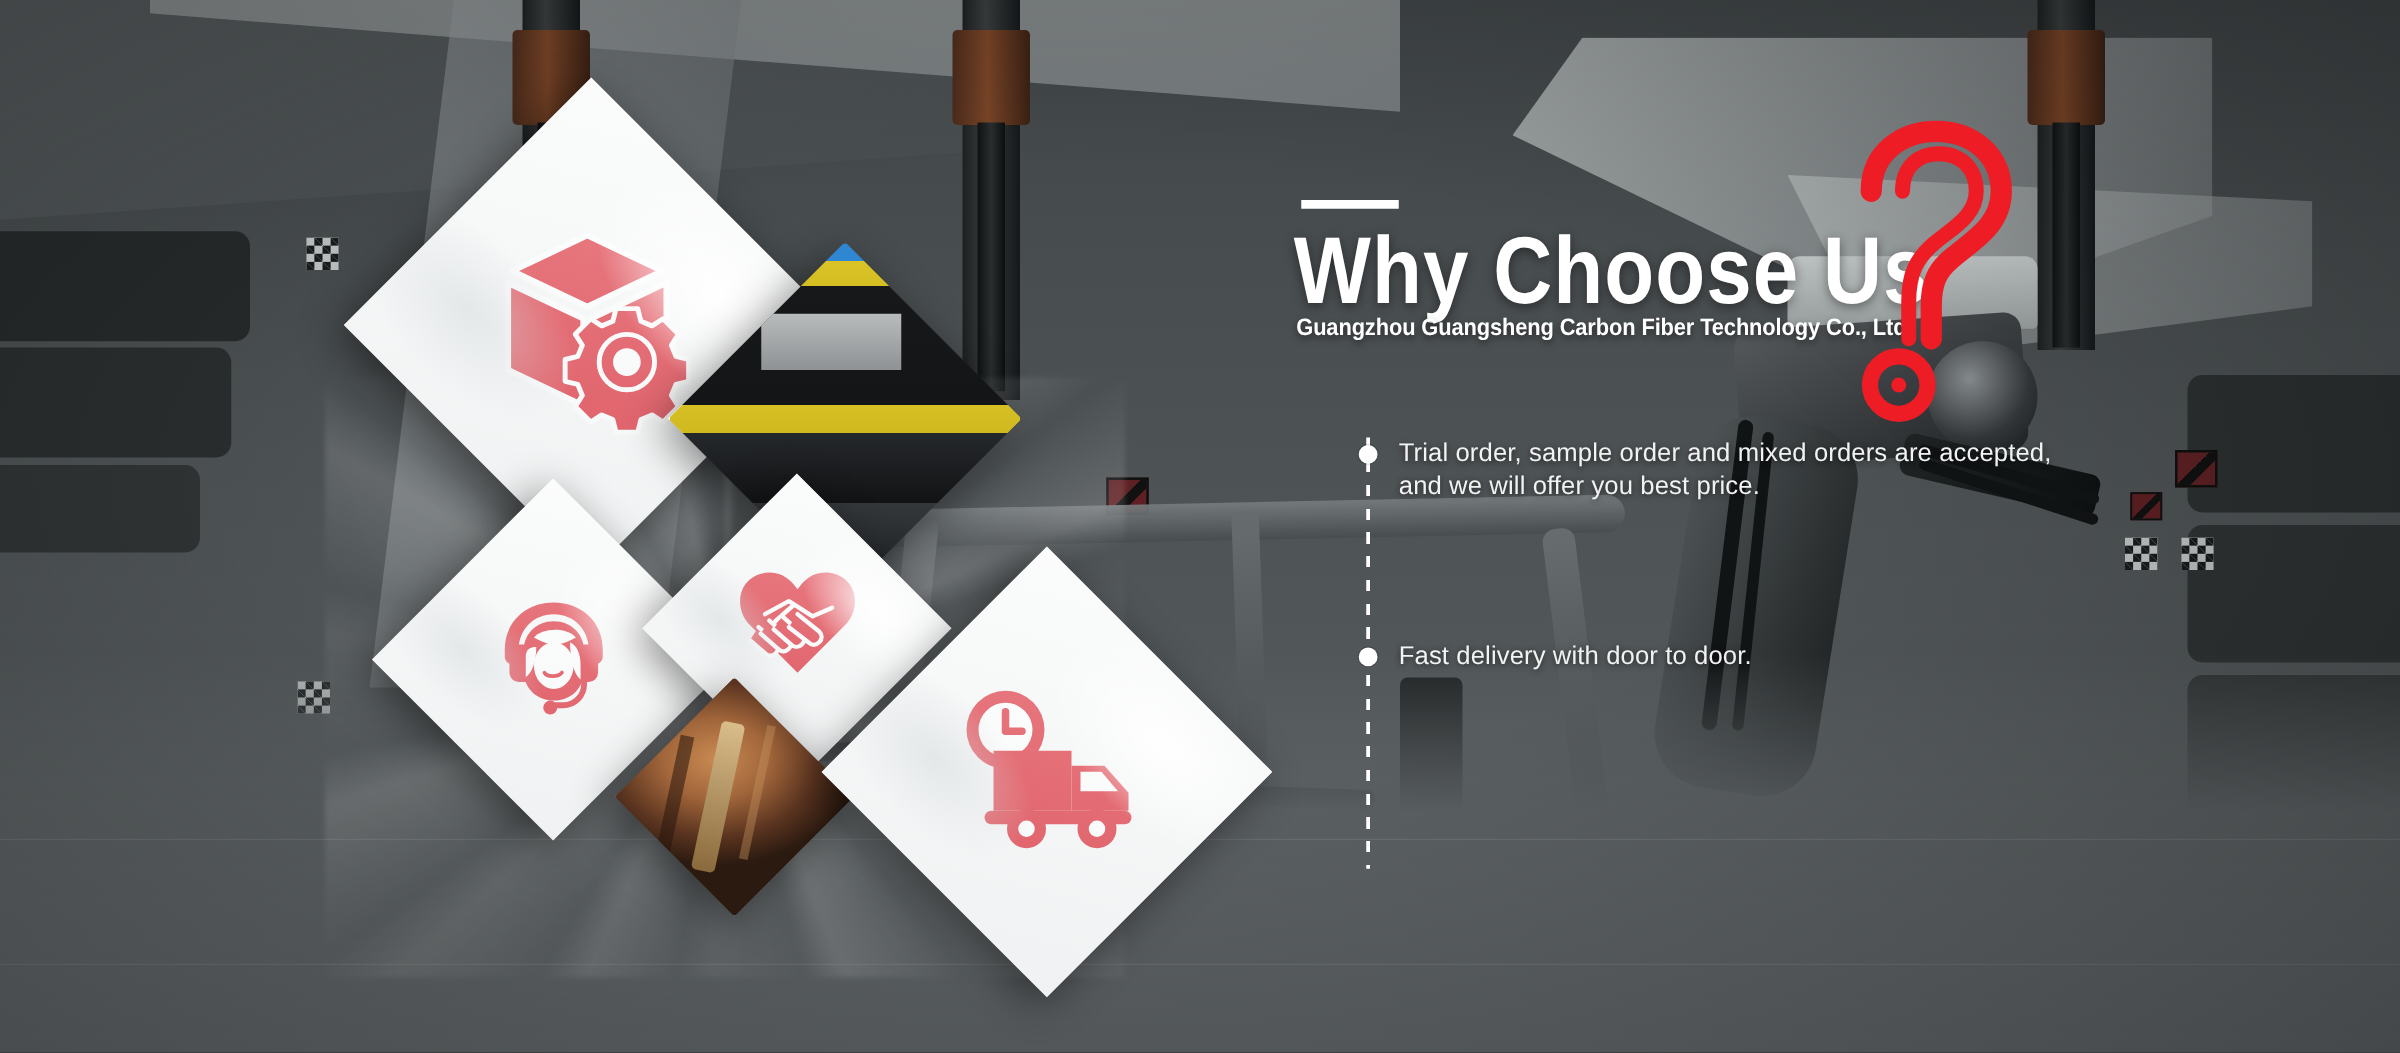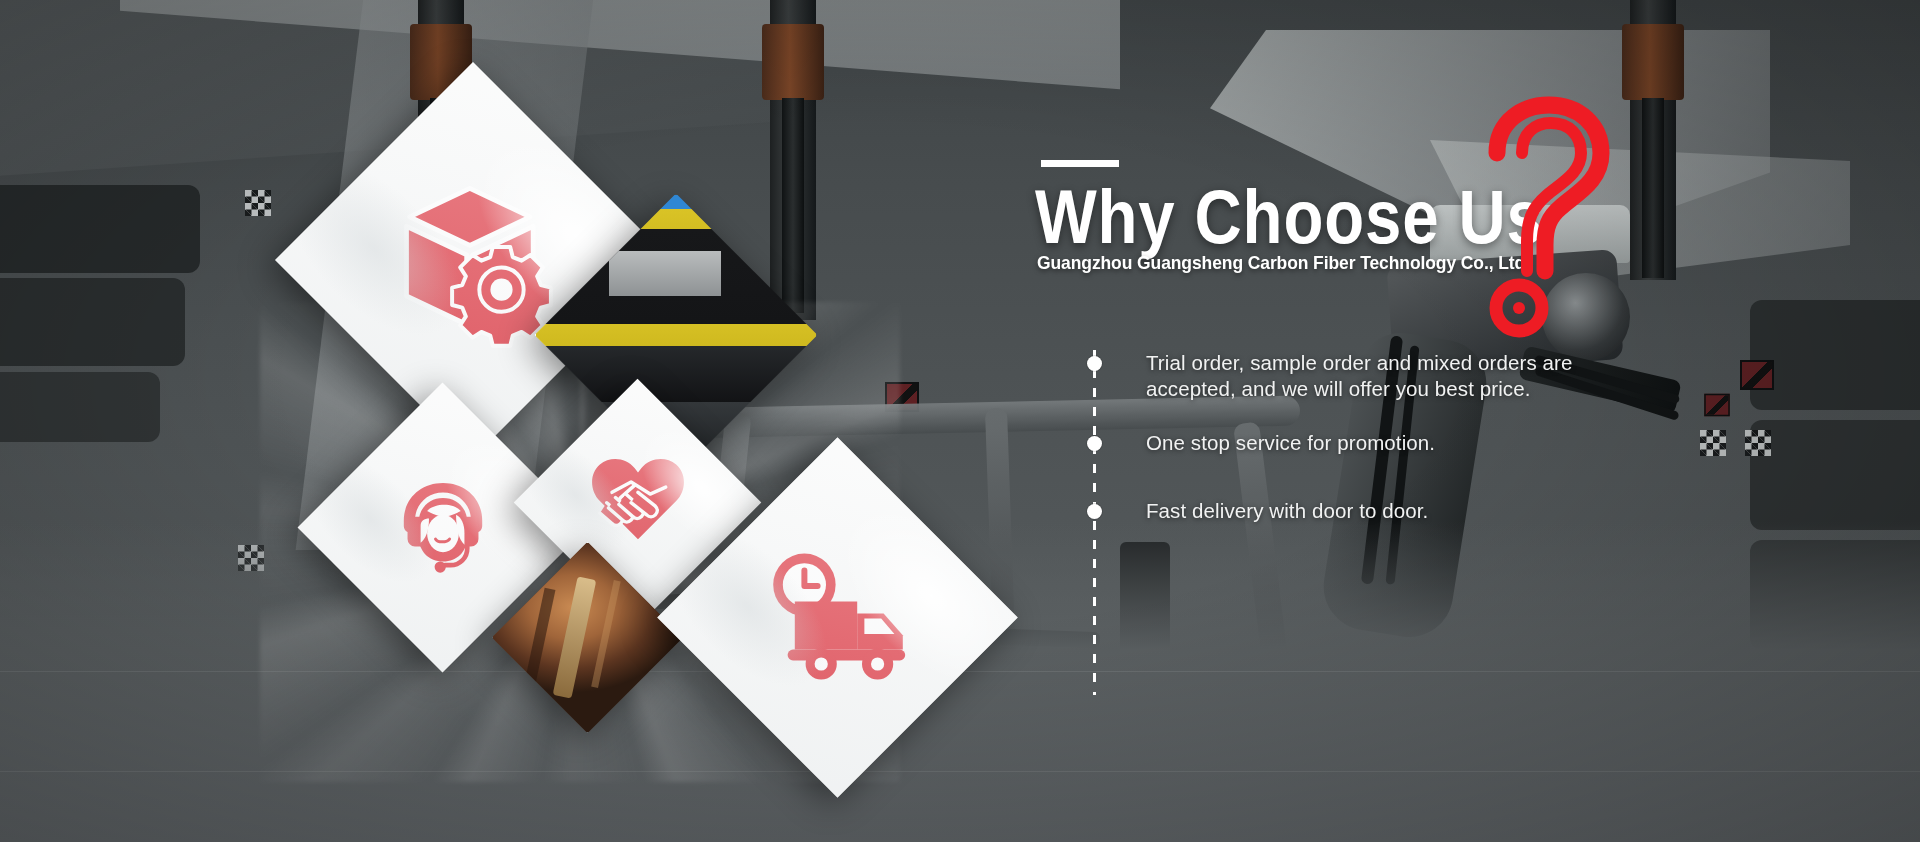--- a/index.html
+++ b/index.html
@@ -321,25 +321,24 @@
     width:15px; height:15px; border-radius:50%;
     background:#fff; margin-left:24px; margin-top:6px;
     box-shadow:0 0 0 1px rgba(0,0,0,.12);
   }
   .bullet .txt{
     color:#f1f2f2;
     font-size:20.5px;
     line-height:1.28;
     letter-spacing:.1px;
     text-shadow:0 1px 5px rgba(0,0,0,.6);
-    margin-left:27px;
   }
   #bullet-0{ top:0px; }
   #bullet-1{ top:80px; }
-  #bullet-2{ top:148px; }
+  #bullet-2{ top:162px; }
   #bullet-3{ top:244px; }
 </style>
 </head>
 <body>
 
 <div class="banner">
 
   <div class="bg">
     <div class="bg-base"></div>
     <div class="ceil-a"></div>
@@ -530,24 +529,20 @@
       </svg>
     </span>
 
     <div class="bullets">
       <div class="dashline"></div>
 
       <div class="bullet" id="bullet-0">
         <span class="dot"></span>
         <span class="txt">Trial order, sample order and mixed orders are accepted, and we will offer you best price.</span>
       </div>
-      <div class="bullet" id="bullet-1">
-        <span class="dot"></span>
-        <span class="txt">One stop service for promotion.</span>
-      </div>
       <div class="bullet" id="bullet-2">
         <span class="dot"></span>
         <span class="txt">Fast delivery with door to door.</span>
       </div>
     </div>
 
   </div>
 </div>
 
 </body></html>

